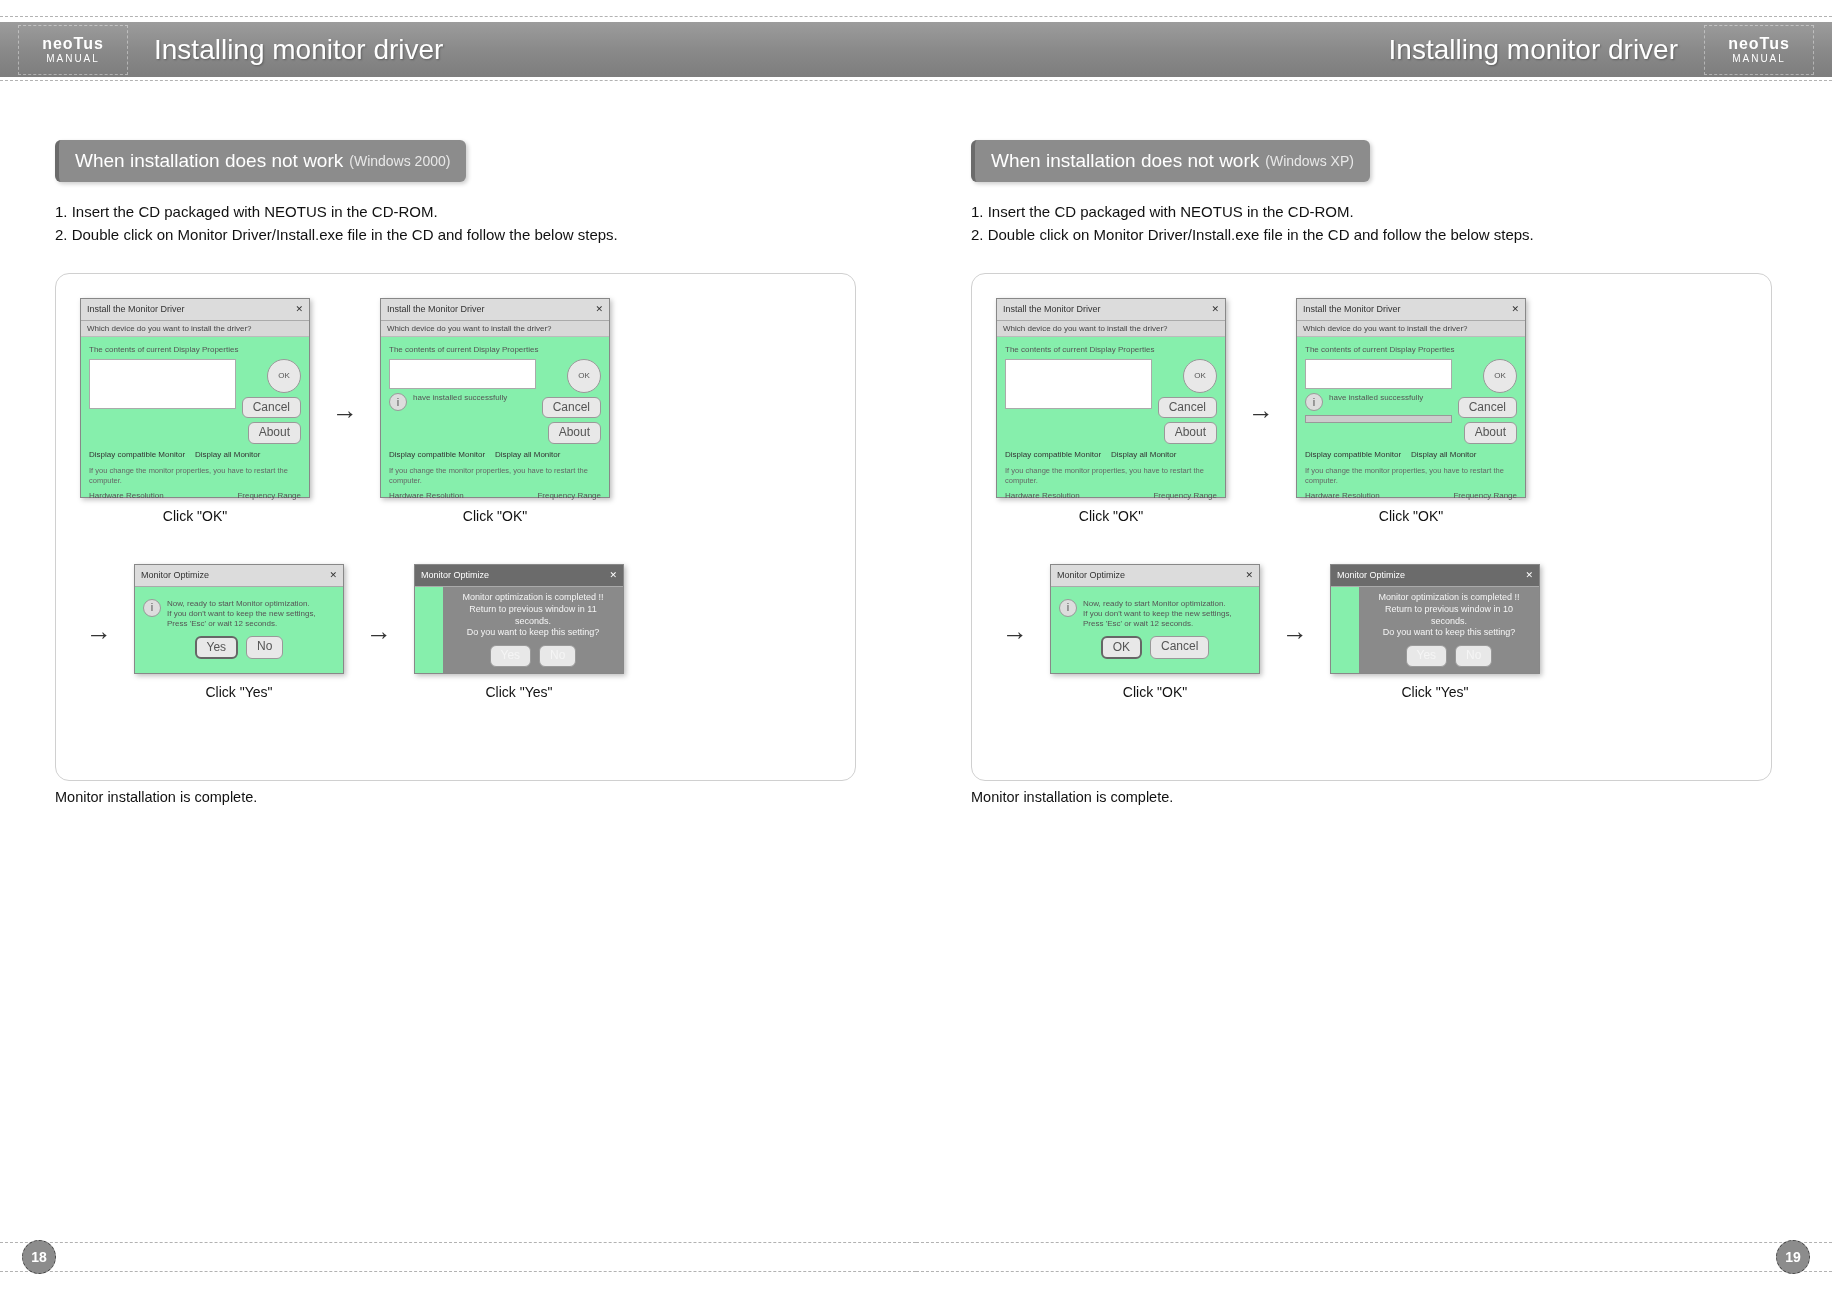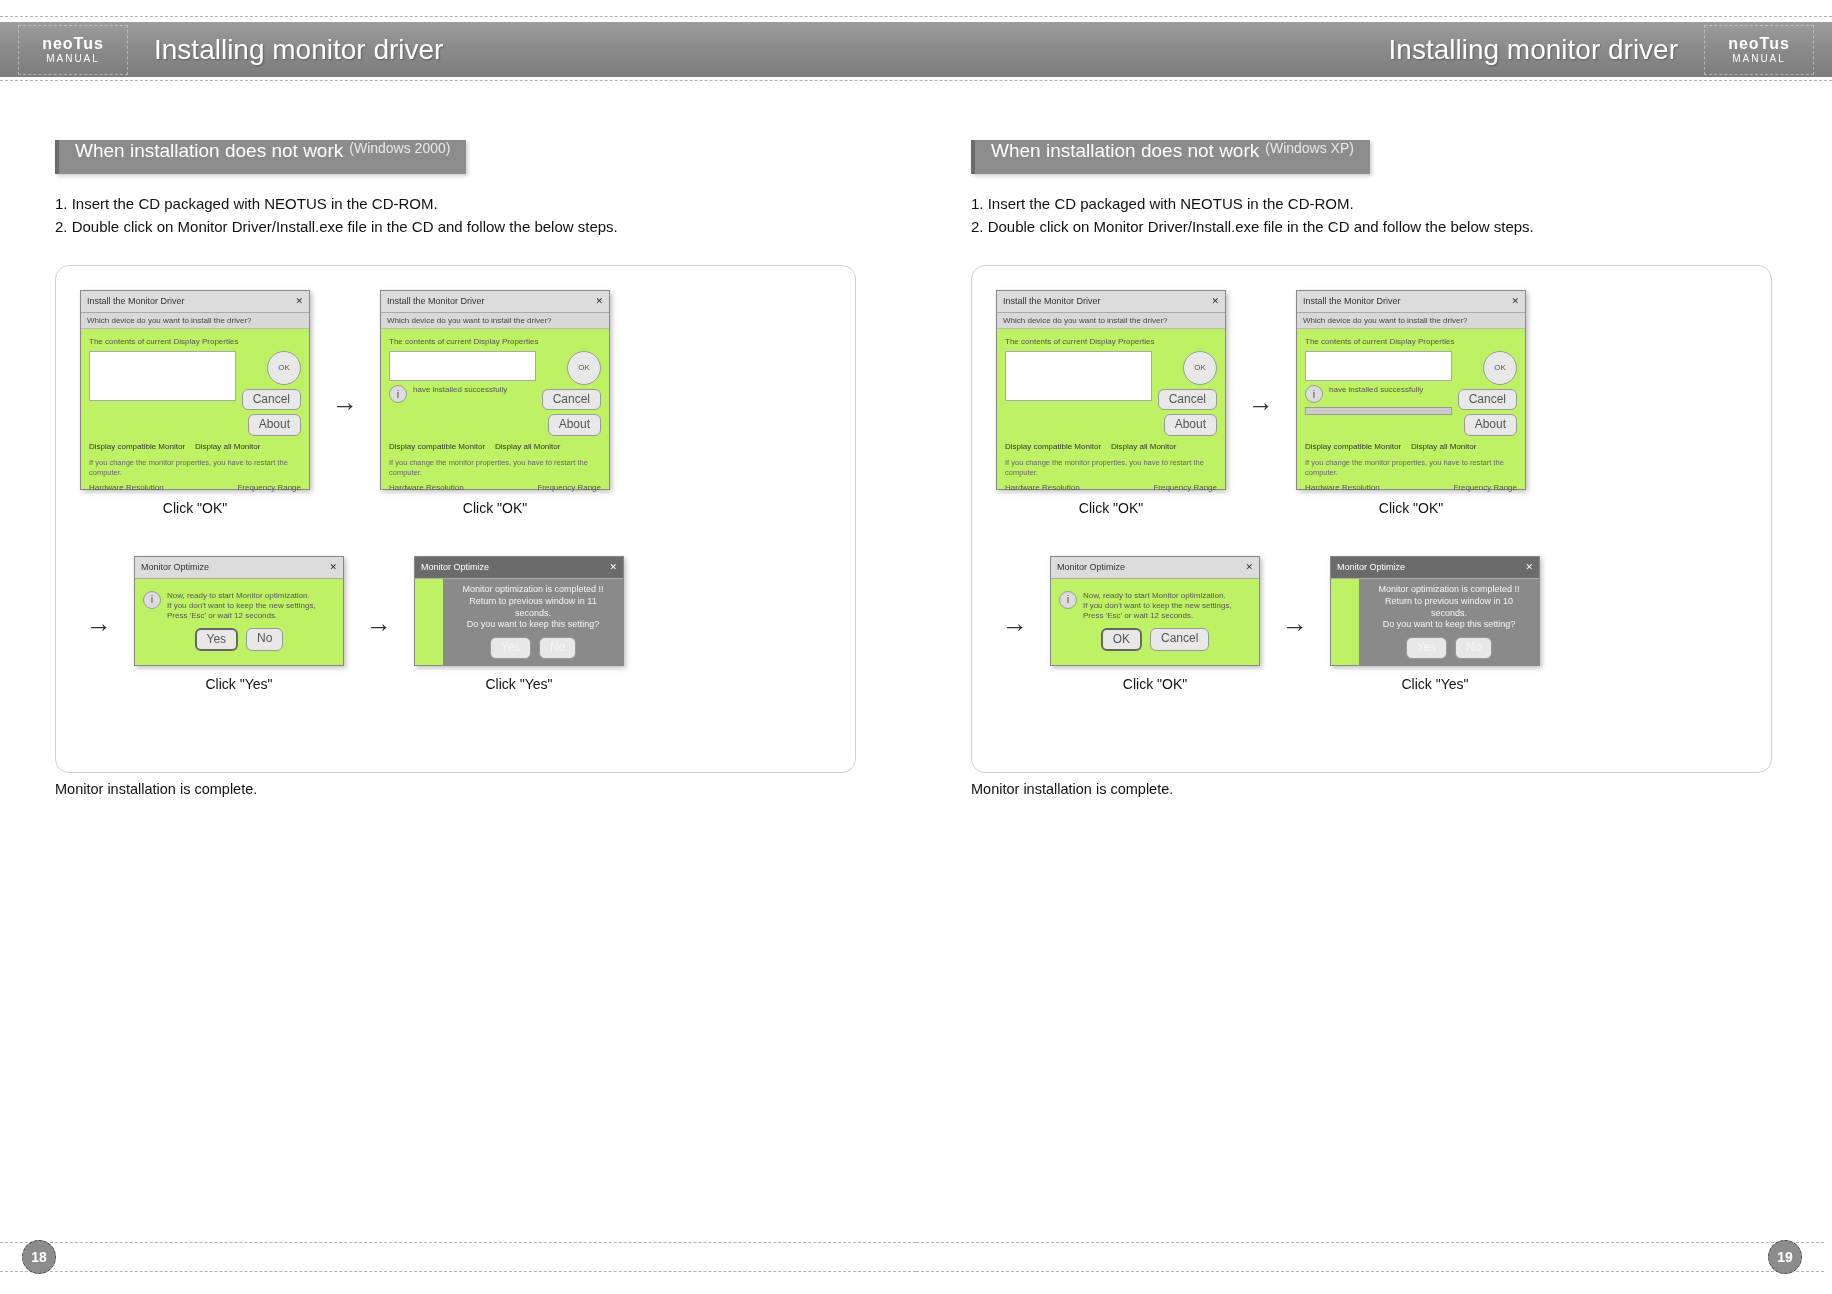--- a/index.html
+++ b/index.html
@@ -60,26 +60,28 @@
     left: 0;
     width: 100%;
     display: flex;
   }
   .page-half {
     width: 50%;
     padding: 40px 60px 0 55px;
   }
   .section-bar {
     display: inline-flex;
-    height: 34px;
+    align-items: center;
+    height: 42px;
     background: #8c8c8c;
     padding: 0 16px;
     border-left: 4px solid #6b6b6b;
     box-shadow: 2px 2px 4px rgba(0,0,0,0.2);
     margin-bottom: 18px;
+    border-radius: 6px;
   }
   .section-bar .main { color: #fff; font-size: 19px; font-weight: 400; margin-right: 6px; }
   .section-bar .sub { color: #e8e8e8; font-size: 14px; }
   .steps p { font-size: 15px; color: #111; line-height: 1.55; }
   .panel {
     margin-top: 26px;
     border: 1px solid #d0d0d0;
     border-radius: 14px;
     padding: 24px 24px 40px 24px;
     background: #fff;
@@ -97,21 +99,21 @@
     padding: 0 6px;
   }
   .shot-block {
     display: flex;
     flex-direction: column;
     align-items: center;
     gap: 10px;
   }
   .shot {
     border: 1px solid #888;
-    background: #bef264;
+    background: #86efac;
     box-shadow: 2px 2px 5px rgba(0,0,0,0.25);
   }
   .shot.large { width: 230px; height: 200px; }
   .shot.small { width: 210px; height: 110px; }
   .shot .titlebar {
     height: 22px;
     background: #dcdcdc;
     border-bottom: 1px solid #aaa;
     display:flex;align-items:center;justify-content:space-between;padding:0 6px;
     font-size:9px;color:#333;
@@ -148,21 +150,21 @@
   .footer-text { font-size: 14.5px; color:#111; margin-top: 8px; }
   .pagenum-bar {
     position:absolute;
     bottom: 22px;
     height: 30px;
     border-top:1px dashed rgba(0,0,0,0.3);
     border-bottom:1px dashed rgba(0,0,0,0.3);
     display:flex;align-items:center;
   }
   .pagenum-bar.left { left:0; right:50%; }
-  .pagenum-bar.right { left:50%; right:8px; justify-content:flex-end; }
+  .pagenum-bar.right { left:50%; right:0; justify-content:flex-end; }
   .pagenum-circle {
     width:34px;height:34px;border:1px dashed rgba(0,0,0,0.5);border-radius:50%;
     display:flex;align-items:center;justify-content:center;
     background:#8c8c8c;color:#fff;font-size:14px;font-weight:bold;
     margin: 0 22px;
   }
   .flexfill { flex:1; }
   .shot .tworow { display:flex;gap:6px; }
   .shot .col { flex:1; }
 </style>

